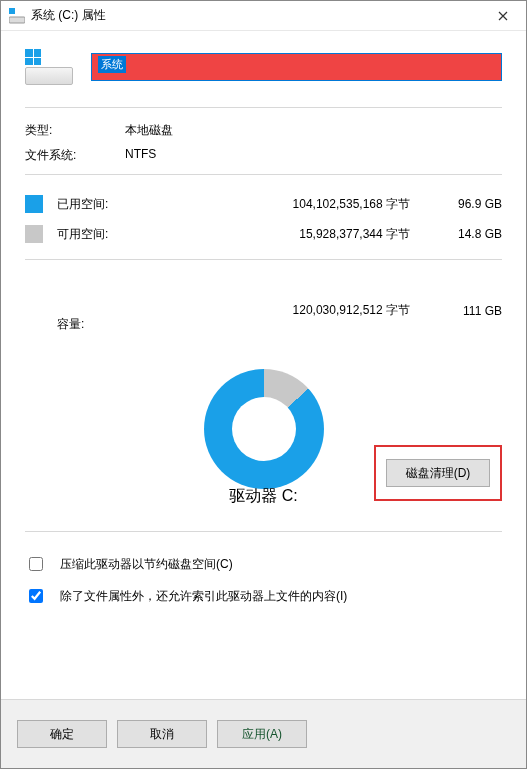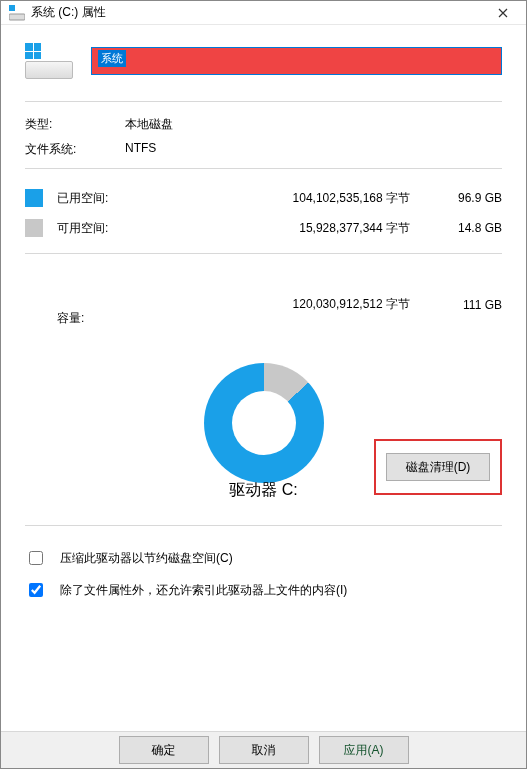--- a/index.html
+++ b/index.html
@@ -13,21 +13,21 @@
   .window {
     width: 527px;
     height: 769px;
     background: #fff;
     border: 1px solid #888;
     position: relative;
     display: flex;
     flex-direction: column;
   }
   .titlebar {
-    height: 24px;
+    height: 30px;
     background: #fff;
     display: flex;
     align-items: center;
     padding: 0 0 0 8px;
     border-bottom: 1px solid #e8e8e8;
   }
   .titlebar .icon {
     width: 16px; height: 16px; margin-right: 6px;
     display: inline-flex; align-items: center; justify-content: center;
   }
@@ -167,22 +167,22 @@
     cursor: default;
   }
   .btn[disabled] { color: #14532d; }
 
   .checks { margin-top: 22px; }
   .check-row { display: flex; align-items: center; gap: 14px; margin: 12px 0; }
   .check-row input { width: 14px; height: 14px; }
 
   .footer {
     border-top: 1px solid #d8d8d8;
-    padding: 4px 16px;
-    display: flex; justify-content: center; gap: 10px;
+    padding: 20px 16px;
+    display: flex; justify-content: flex-start; gap: 10px;
     background: #f0f0f0;
   }
   .footer .btn { min-width: 90px; }
 </style>
 </head>
 <body>
 
 <div class="window">
 
   <div class="titlebar">

